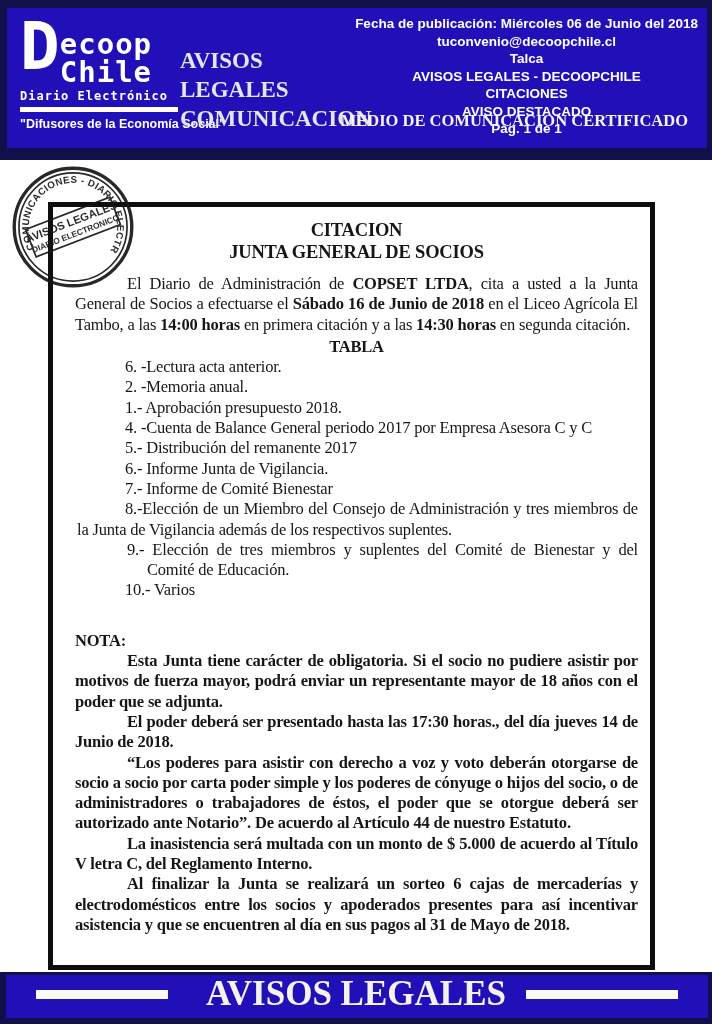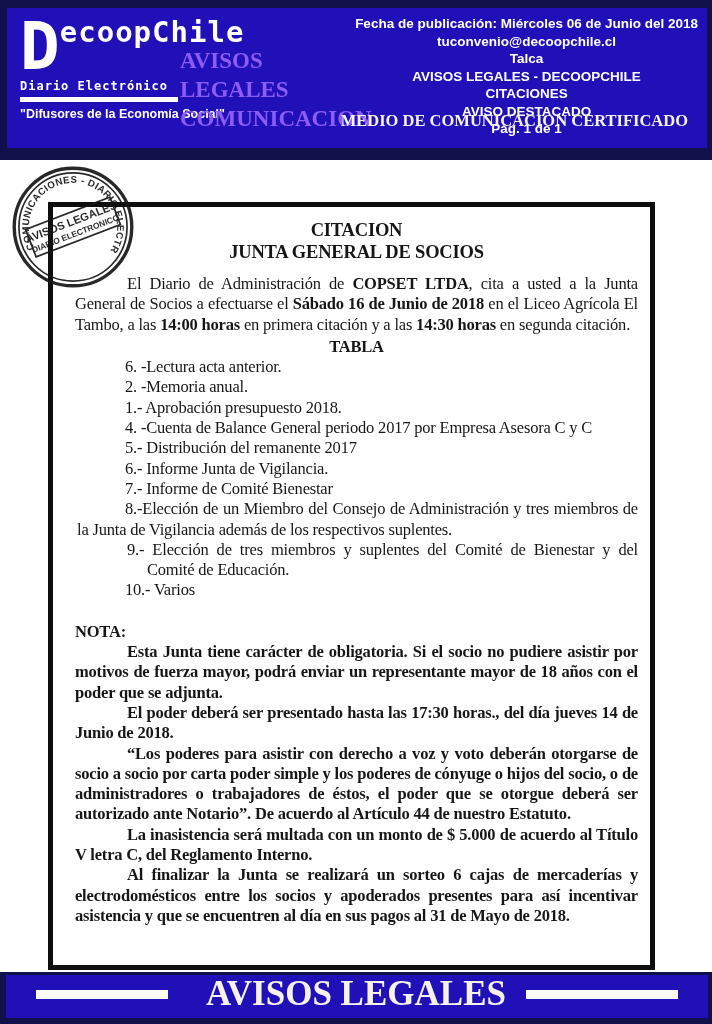--- a/index.html
+++ b/index.html
@@ -11,27 +11,27 @@
   }
 
   
   .masthead { position:absolute; left:0; top:0; width:712px; height:160px; background:#10104a; }
   .masthead-panel { position:absolute; left:7px; top:8px; right:5px; bottom:12px; background:#2110b8; }
 
   .logo-block { position:absolute; left:20px; top:18px; color:#ffffff;
     font-family:"DejaVu Sans Mono", monospace; font-weight:bold; }
   .logo-main { display:flex; align-items:flex-start; }
   .logo-d { font-size:66px; line-height:58px; }
-  .logo-words { display:flex; margin-top:0; }
+  .logo-words { display:flex; flex-direction:column; margin-top:12px; }
   .logo-words span { font-size:29px; line-height:28px; letter-spacing:1px; }
   .logo-sub { font-size:12px; letter-spacing:1px; margin-top:3px; }
   .logo-rule { height:5px; background:#ffffff; width:158px; margin:4px 0 5px; }
   .logo-tagline { font-family:"Liberation Sans", sans-serif; font-size:12.5px; font-weight:bold; letter-spacing:0; }
 
-  .banner-block { position:absolute; left:180px; top:46px; color:#8b5cf6;
+  .banner-block { position:absolute; left:180px; top:46px; color:#e5e5e5;
     font-family:"Liberation Serif", serif; font-weight:bold; }
   .banner-block div { font-size:23px; line-height:29px; letter-spacing:0; }
 
   .info-block { position:absolute; right:14px; top:15px; text-align:center; color:#ffffff;
     font-family:"Liberation Sans", sans-serif; font-weight:bold; }
   .info-block div { font-size:13.5px; line-height:17.5px; }
 
   .certified { position:absolute; right:24px; top:111px; color:#f5f2ec;
     font-family:"Liberation Serif", serif; font-weight:bold; font-size:16.5px; letter-spacing:0; }
 
@@ -44,21 +44,21 @@
     border:5px solid #0e0e0e; background:transparent; z-index:2;
     padding:13px 12px 10px 22px; overflow:hidden;
     font-size:16.5px; line-height:20.3px; letter-spacing:-0.2px;
   }
   .doc-title { text-align:center; font-weight:bold; font-size:18.5px; line-height:21.5px; }
   .intro { text-align:justify; text-indent:52px; margin-top:11px; }
   .tabla-title { text-align:center; font-weight:bold; margin-top:2px; }
   .tabla-list .tabla-item { text-align:justify; padding-left:50px; }
   .tabla-list .tabla-item:nth-child(8) { padding-left:2px; text-indent:48px; }
   .tabla-list .tabla-item:nth-child(9) { padding-left:72px; text-indent:-20px; }
-  .nota-label { font-weight:bold; margin-top:21px; }
+  .nota-label { font-weight:bold; margin-top:30px; }
   .nota-paragraphs p { font-weight:bold; text-align:justify; text-indent:52px; }
 
   
   .footer-band { position:absolute; left:0; top:972px; width:712px; height:52px; background:#10104a; }
   .footer-panel { position:absolute; left:6px; top:3px; right:4px; bottom:6px; background:#2110b8; }
   .footer-title { position:absolute; left:0; right:0; top:2px; text-align:center; color:#f5f2ec;
     font-family:"Liberation Serif", serif; font-weight:bold; font-size:35px; letter-spacing:0; }
   .footer-bar { position:absolute; top:18px; height:9px; background:#fbfbf6; }
   .footer-bar.left { left:36px; width:132px; }
   .footer-bar.right { right:34px; width:152px; }

